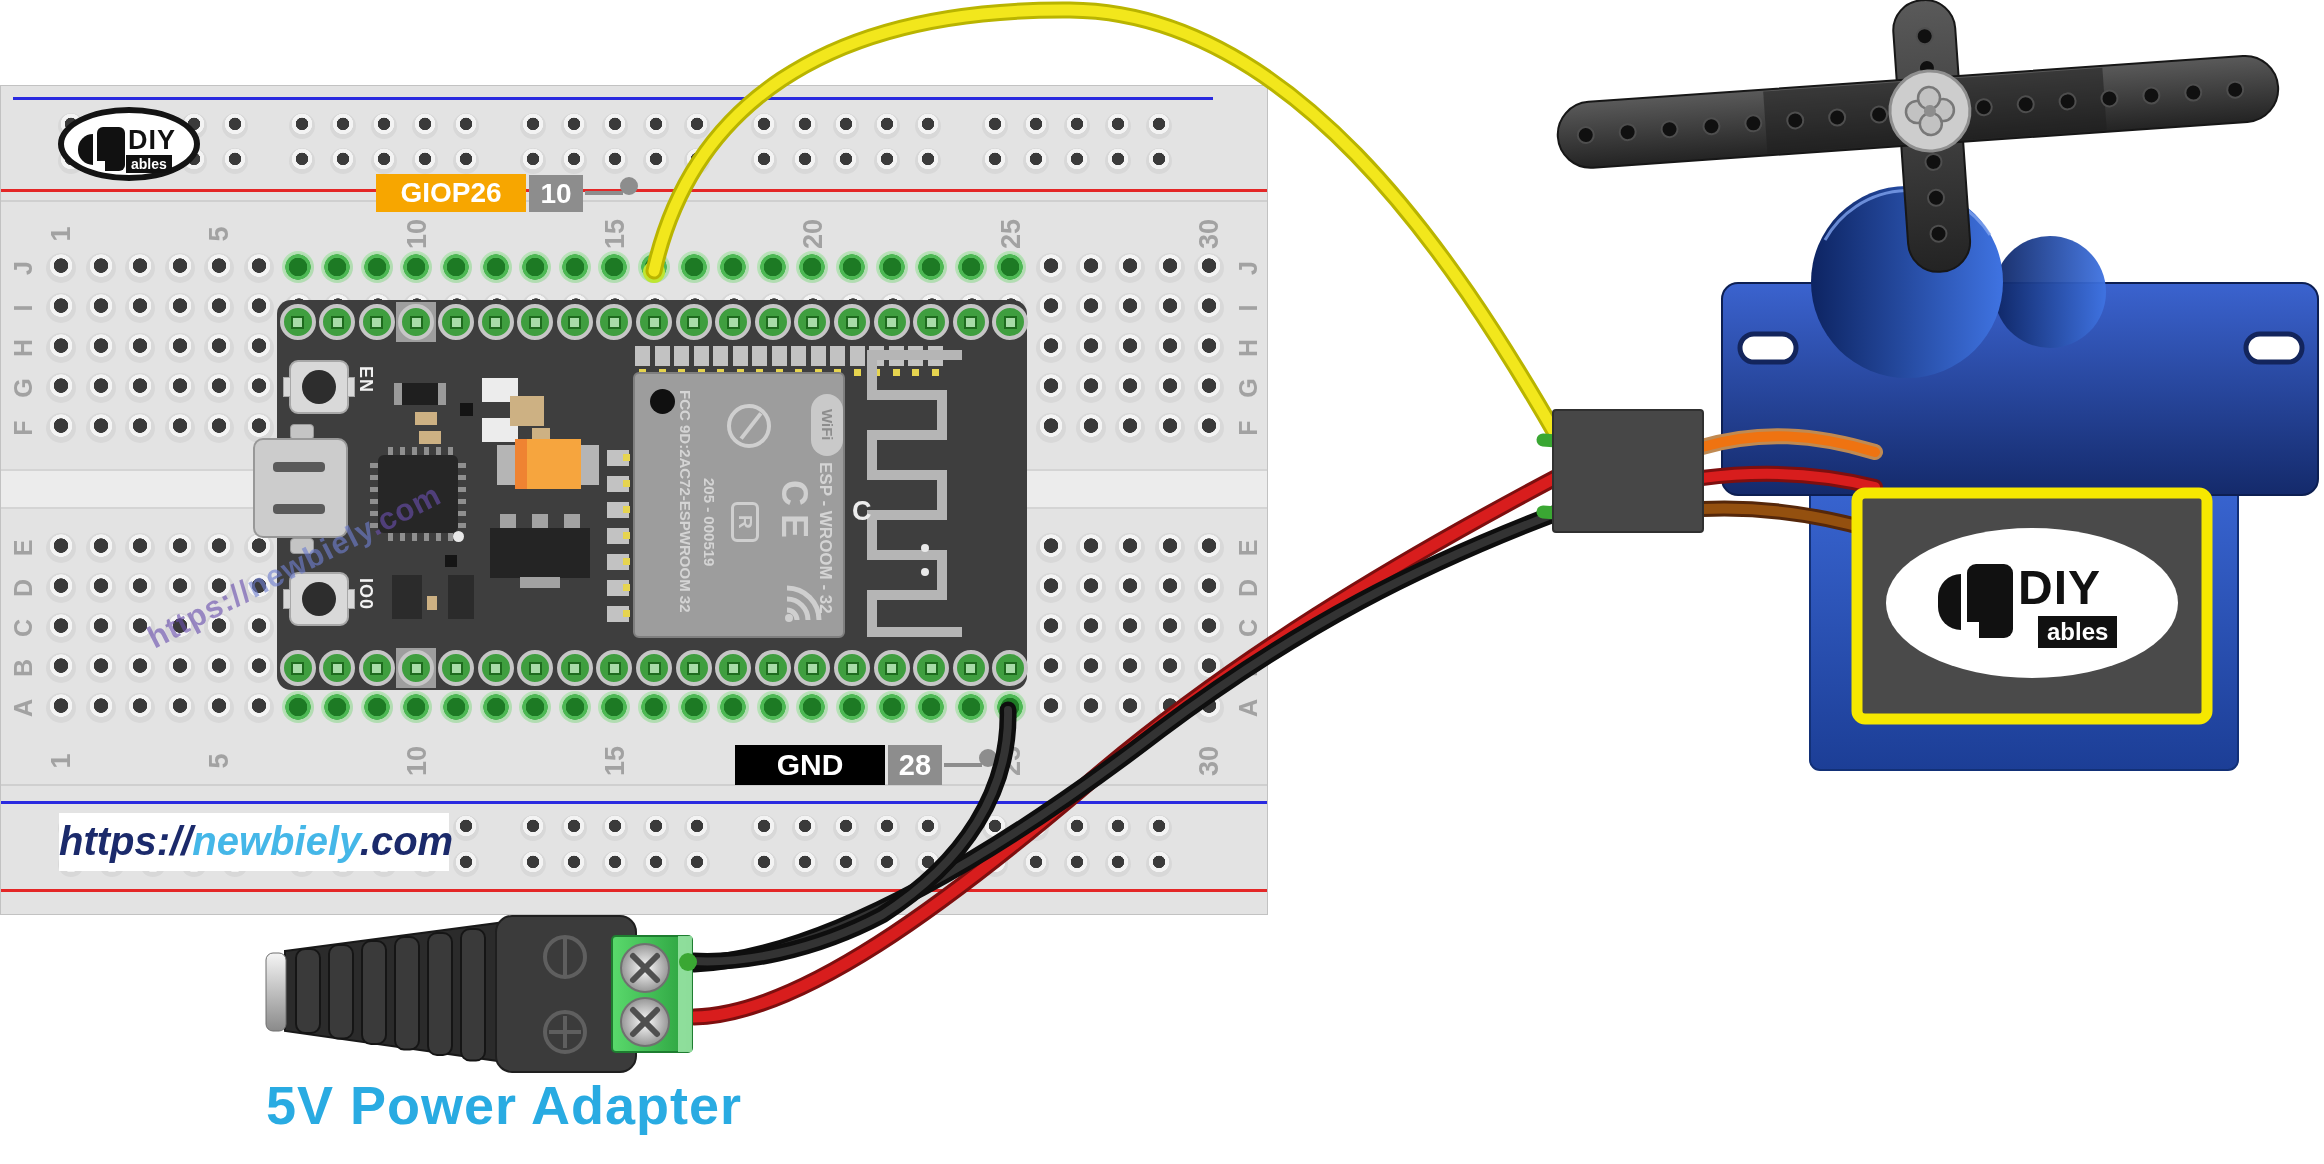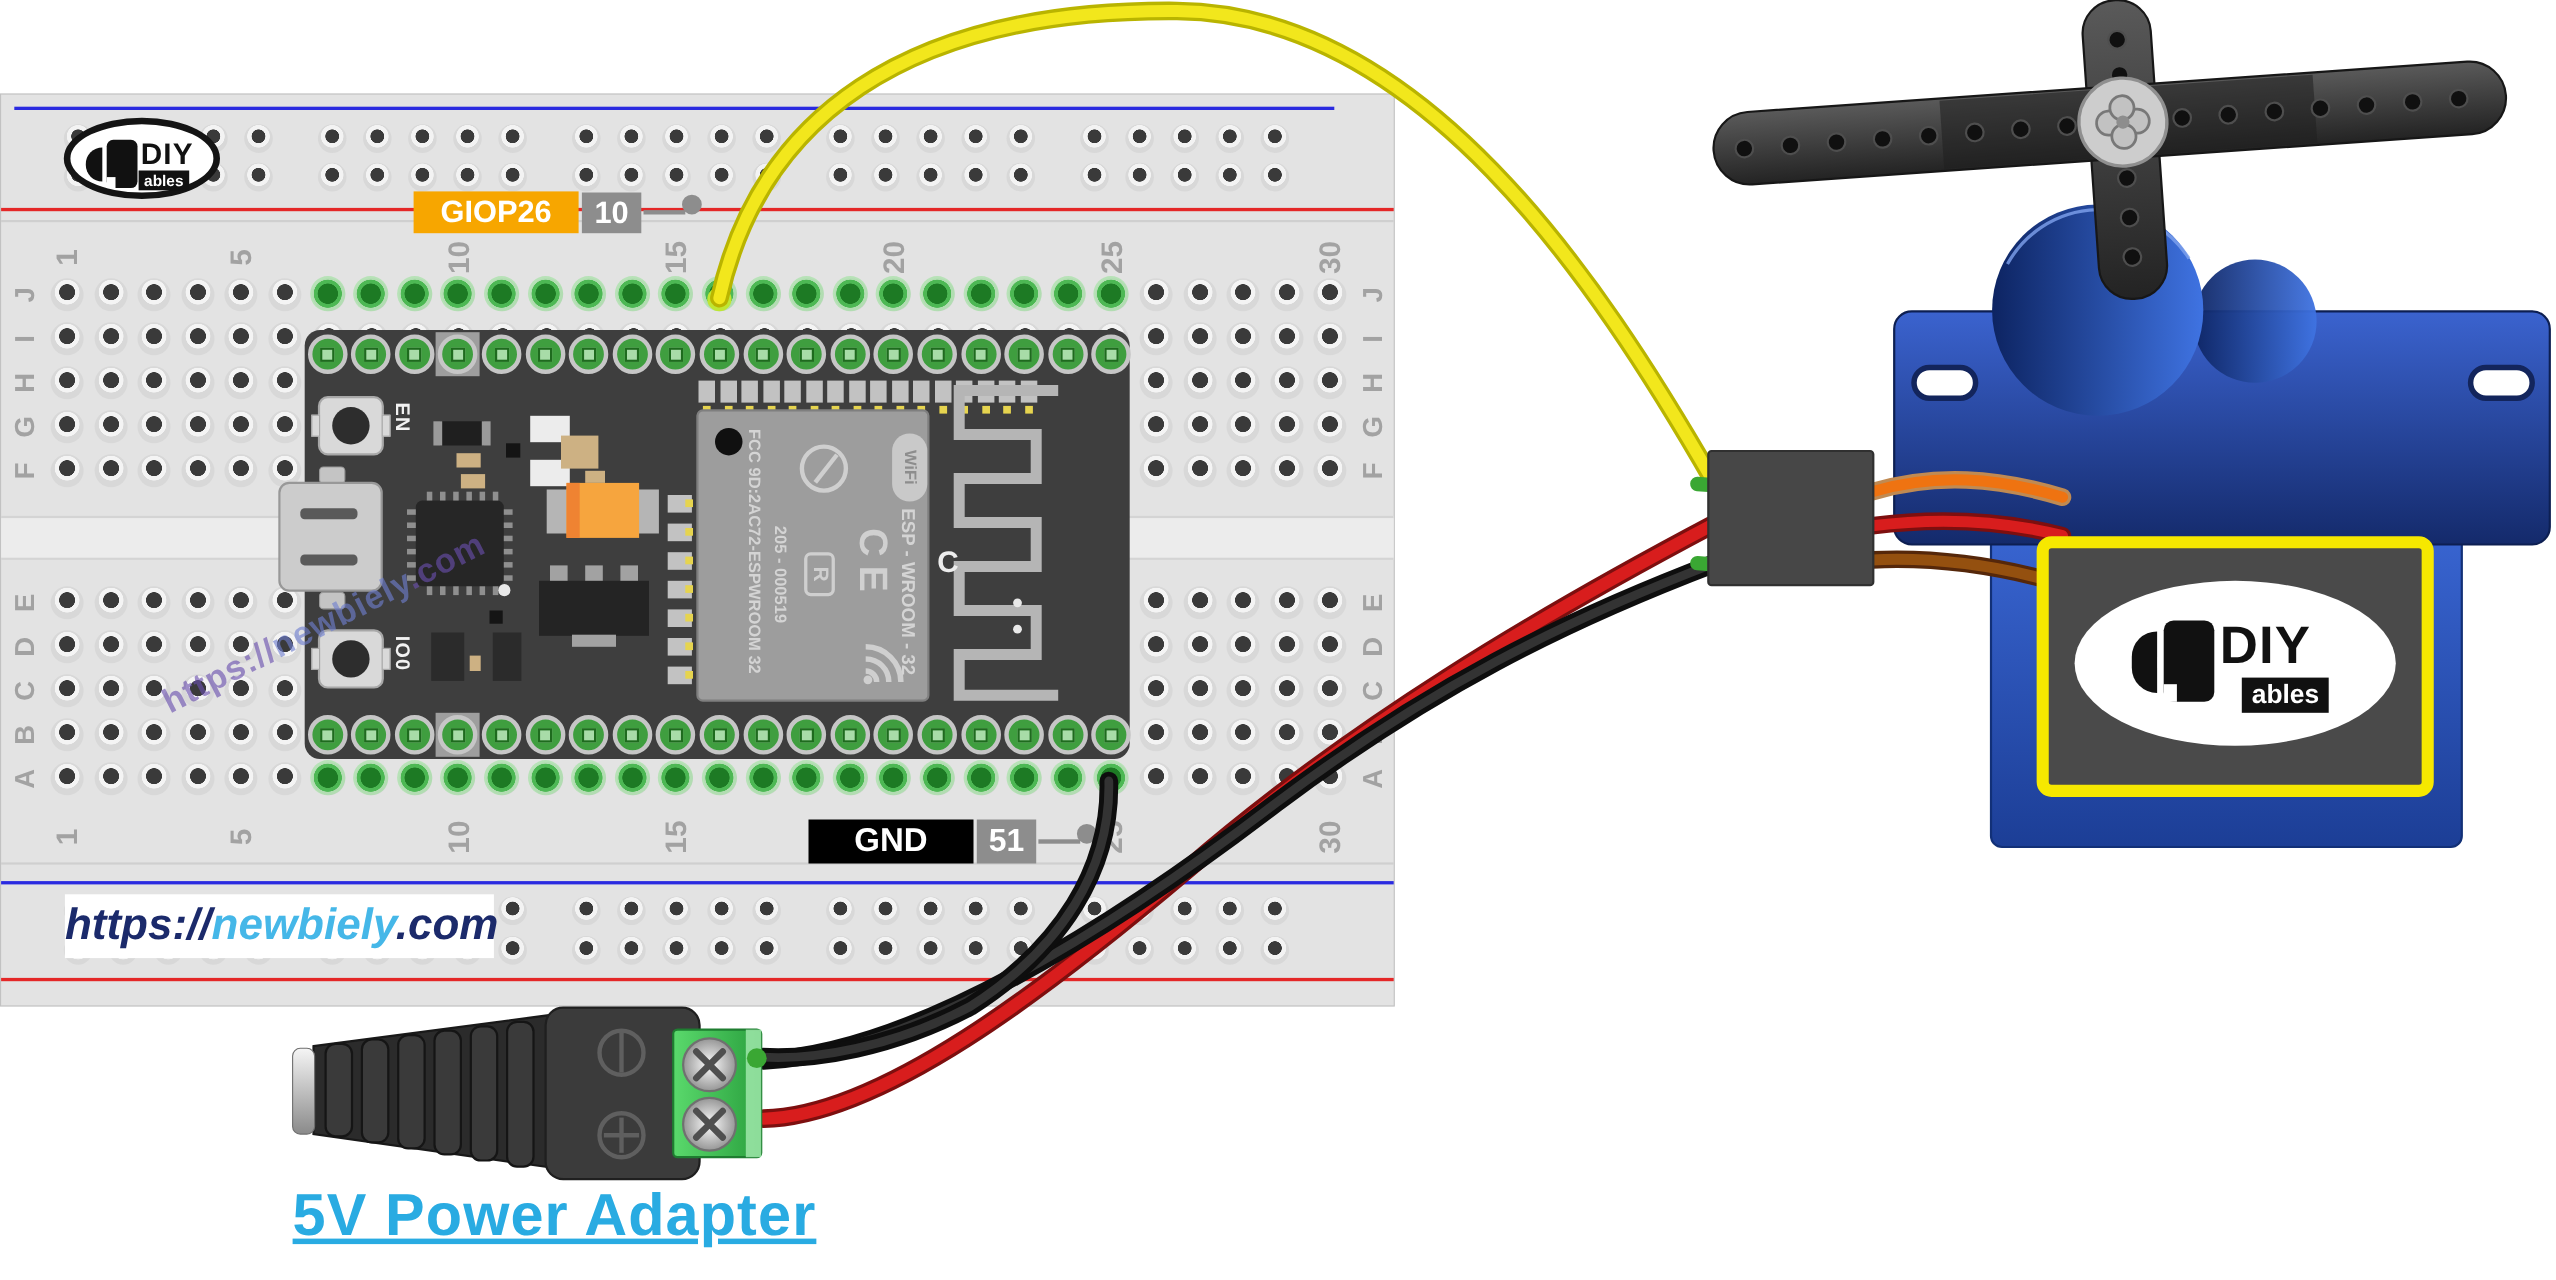--- a/index.html
+++ b/index.html
@@ -68,21 +68,21 @@
   #purple-mark{position:absolute;left:150px;top:622px;z-index:4;transform:rotate(-27deg);transform-origin:left center;
     font-size:31px;font-weight:700;white-space:nowrap;opacity:0.62;letter-spacing:1px;}
   
   #overlay{position:absolute;left:0;top:0;z-index:5;pointer-events:none;}
   #servo-logo{position:absolute;left:1890px;top:530px;width:290px;height:146px;z-index:6;}
   #servo-logo .half{position:absolute;left:48px;top:44px;width:23px;height:56px;background:#111;border-radius:23px 0 0 23px;}
   #servo-logo .blk{position:absolute;left:77px;top:34px;width:46px;height:74px;background:#111;border-radius:9px;}
   #servo-logo .notch{position:absolute;left:77px;top:92px;width:12px;height:16px;background:#fff;}
   #servo-logo .diy{position:absolute;left:128px;top:30px;font-size:48px;font-weight:800;color:#111;letter-spacing:1px;}
   #servo-logo .ables{position:absolute;left:148px;top:86px;background:#111;color:#fff;font-size:24px;font-weight:700;padding:2px 9px;}
-  #pw-label{position:absolute;left:266px;top:1074px;font-size:54px;font-weight:700;z-index:6;letter-spacing:1px;text-decoration:underline;}
+  #pw-label{position:absolute;left:266px;top:1074px;font-size:54px;font-weight:700;z-index:6;letter-spacing:1px;}
 </style>
 </head>
 <body>
 
 <div id="stage">
 
   <div id="breadboard">
     <div class="rail-line" style="left: 12px; top: 11px; width: 1200px; background: rgb(42, 42, 224);"></div>
     <div class="rail-line" style="left: 0px; top: 103px; width: 1266px; background: rgb(228, 39, 39);"></div>
     <div class="seam" style="top:114px;"></div>
@@ -847,21 +847,21 @@
       <div class="ghole" style="left: 994.4px; top: 251px;"></div>
       <div class="ghole" style="left: 994.4px; top: 691px;"></div>
     </div>
 
   <div class="tag" style="left: 376px; top: 174px; width: 150px; height: 38px; line-height: 38px; font-size: 28px; background: rgb(247, 166, 0);">GIOP26</div>
   <div class="badge" style="left: 529px; top: 175px; width: 54px; height: 37px; line-height: 37px; font-size: 28px; background: rgb(141, 141, 141);">10</div>
   <div class="leader" style="left:585px;top:191px;width:38px;"></div>
   <div class="ringmark" style="left:620px;top:177px;"></div>
 
   <div class="tag" style="left: 735px; top: 745px; width: 150px; height: 40px; line-height: 40px; font-size: 30px; background: rgb(0, 0, 0);">GND</div>
-  <div class="badge" style="left: 888px; top: 745px; width: 54px; height: 40px; line-height: 40px; font-size: 29px; background: rgb(141, 141, 141);">51</div>
+  <div class="badge" style="left: 888px; top: 745px; width: 54px; height: 40px; line-height: 40px; font-size: 29px; background: rgb(141, 141, 141);">28</div>
   <div class="leader" style="left:944px;top:763px;width:38px;"></div>
   <div class="ringmark" style="left:979px;top:749px;"></div>
 
   <svg id="overlay" width="2324" height="1164" viewBox="0 0 2324 1164">
     <defs>
       <linearGradient id="gradFlange" x1="0" y1="0" x2="0" y2="1">
           <stop offset="0" stop-color="#3b63cf"></stop>
           <stop offset="1" stop-color="#142a6b"></stop>
         </linearGradient>
       <linearGradient id="gradBody" x1="0" y1="0" x2="0" y2="1">

